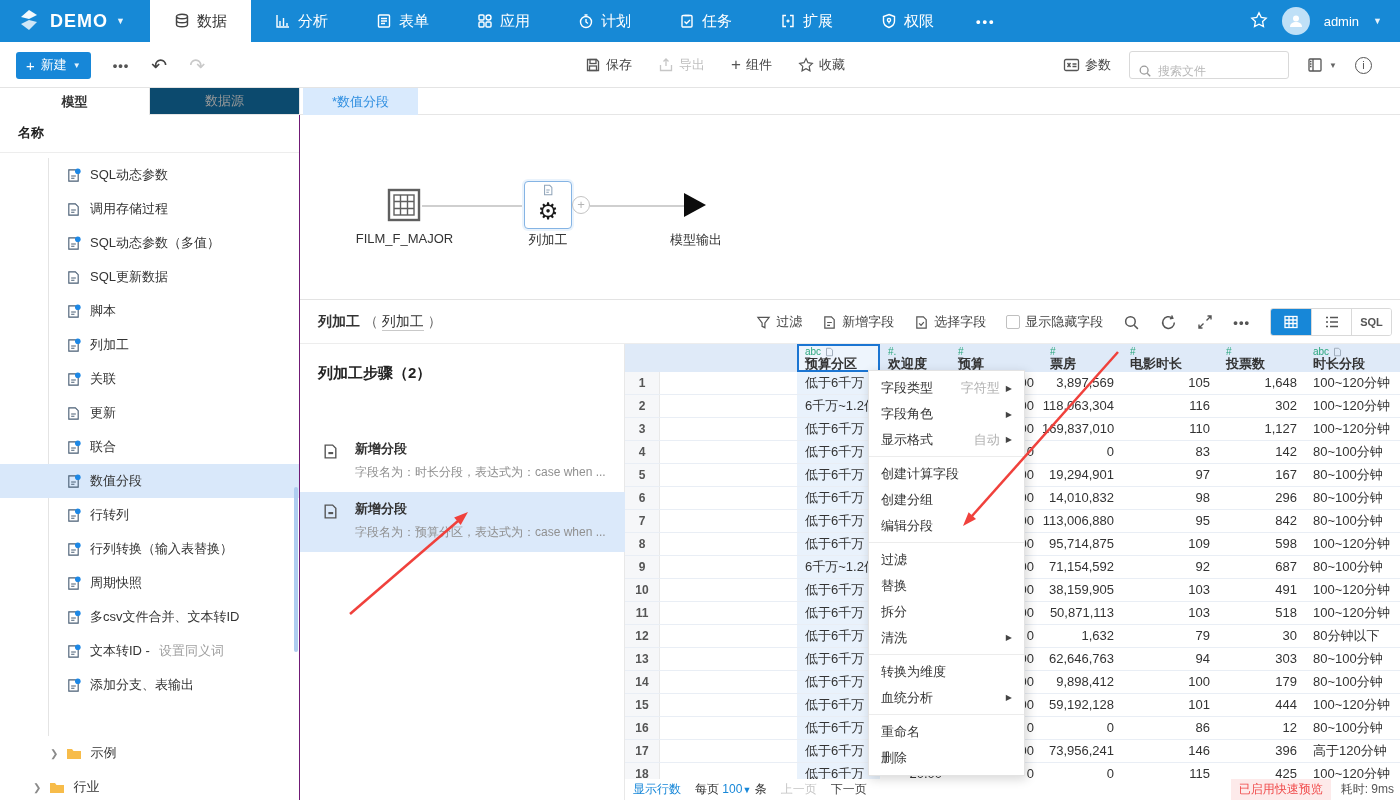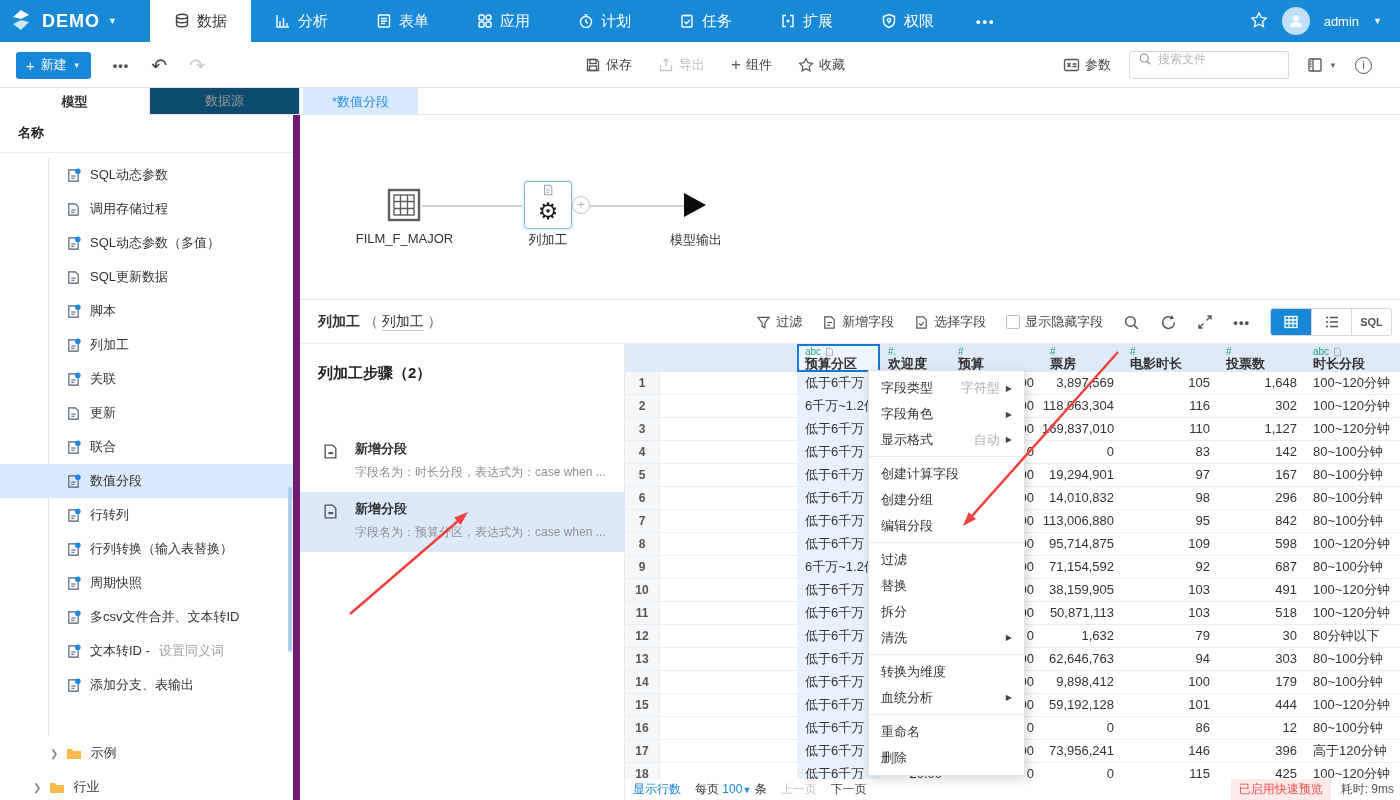--- a/index.html
+++ b/index.html
@@ -1,21 +1,21 @@
 <!DOCTYPE html>
 <html><head>
 <meta charset="utf-8">
 <style>
   * { margin:0; padding:0; box-sizing:border-box; }
   body { font-family:"Liberation Sans","DejaVu Sans",sans-serif; }
   #root { position:relative; width:1400px; height:800px; background:#fff; overflow:hidden; font-size:13px; color:#333; }
 
   
   .topnav { position:absolute; left:0; top:0; width:1400px; height:42px; background:#1789d6; display:flex; align-items:stretch; color:#fff; }
-  .logo-zone { display:flex; align-items:center; gap:8px; padding:0 8px; width:150px; }
+  .logo-zone { display:flex; align-items:center; gap:8px; padding:0 16px; width:150px; }
   .logo-title { font-size:18px; font-weight:bold; letter-spacing:1px; }
   .caret { font-size:9px; opacity:.9; }
   .nav-items { display:flex; align-items:stretch; }
   .nav-item { display:flex; align-items:center; gap:7px; padding:0 24px; font-size:15px; cursor:pointer; }
   .nav-item.active { background:#fff; color:#333; }
   .nav-item.active svg { stroke:#444; }
   .nav-item svg { stroke:#fff; fill:none; stroke-width:1.4; }
   .nav-more { display:flex; align-items:center; padding:0 18px; font-weight:bold; letter-spacing:2px; }
   .topnav-right { margin-left:auto; display:flex; align-items:center; gap:14px; padding-right:18px; }
   .avatar { width:28px; height:28px; border-radius:50%; background:#bfe0f7; display:flex; align-items:center; justify-content:center; }
@@ -27,34 +27,34 @@
   .btn-new { background:#1787d8; color:#fff; border-radius:3px; height:27px; display:flex; align-items:center; gap:6px; padding:0 10px; font-size:13px; cursor:pointer; }
   .tb-dots { color:#555; font-weight:bold; letter-spacing:1px; }
   .undo { font-size:19px; color:#444; }
   .redo { font-size:19px; color:#c9c9c9; }
   .tb-center { position:absolute; left:585px; top:0; height:46px; display:flex; align-items:center; gap:26px; }
   .tb-item { display:flex; align-items:center; gap:5px; color:#444; cursor:pointer; }
   .tb-item svg { stroke:#555; fill:none; stroke-width:1.3; }
   .tb-item.disabled { color:#bfbfbf; }
   .tb-item.disabled svg { stroke:#c6c6c6; }
   .tb-right { position:absolute; right:28px; top:0; height:46px; display:flex; align-items:center; gap:18px; }
-  .search-box { width:160px; height:28px; border:1px solid #d9d9d9; border-radius:3px; display:flex; align-items:flex-start; gap:6px; padding:0 8px; }
+  .search-box { width:160px; height:28px; border:1px solid #d9d9d9; border-radius:3px; display:flex; align-items:flex-end; gap:6px; padding:0 8px; }
   .search-box input { border:none; outline:none; width:110px; font-size:12px; color:#333; font-family:inherit; }
   .search-box input::placeholder { color:#b8b8b8; }
   .info-circ { width:17px; height:17px; border:1.4px solid #555; border-radius:50%; display:flex; align-items:center; justify-content:center; font-size:11px; color:#555; }
 
   
   .tabstrip { position:absolute; left:0; top:88px; width:1400px; height:27px; border-bottom:1px solid #e6e6e6; background:#fff; }
   .side-tab { position:absolute; top:0; height:27px; width:150px; display:flex; align-items:center; justify-content:center; font-size:13px; cursor:pointer; }
   .side-tab.active { background:#fff; font-weight:bold; color:#333; border-right:1px solid #e6e6e6; }
   .side-tab.inactive { left:150px; background:#0c4a6e; color:#999; border-right:1px solid #e6e6e6; border-bottom:1px solid #e6e6e6; }
   .doc-tab { position:absolute; left:303px; top:0; width:115px; height:27px; background:#d9eafd; color:#2e8ee0; display:flex; align-items:center; justify-content:center; font-size:13px; cursor:pointer; }
 
   
-  .sidebar { position:absolute; left:0; top:115px; width:300px; height:685px; border-right:7px solid #701a75; background:#fff; overflow:hidden; }
+  .sidebar { position:absolute; left:0; top:115px; width:300px; height:685px; border-right:1px solid #701a75; background:#fff; overflow:hidden; }
   .name-header { position:absolute; left:18px; top:9px; font-weight:bold; color:#222; }
   .name-sep { position:absolute; left:0; top:37px; width:300px; border-top:1px solid #ededed; }
   .tree-guide { position:absolute; left:48px; top:43px; height:578px; border-left:1px solid #e4e4e4; }
   .tree { position:absolute; left:0; top:43px; width:300px; }
   .s-item { height:34px; display:flex; align-items:center; padding-left:66px; gap:9px; cursor:pointer; white-space:nowrap; }
   .s-item.selected { background:#d9e8fa; }
   .s-item .badge { display:none; }
   .s-item.has-badge .badge { display:block; }
   .s-suffix { color:#a0a0a0; }
   .folder-row { height:34px; display:flex; align-items:center; gap:8px; cursor:pointer; }

